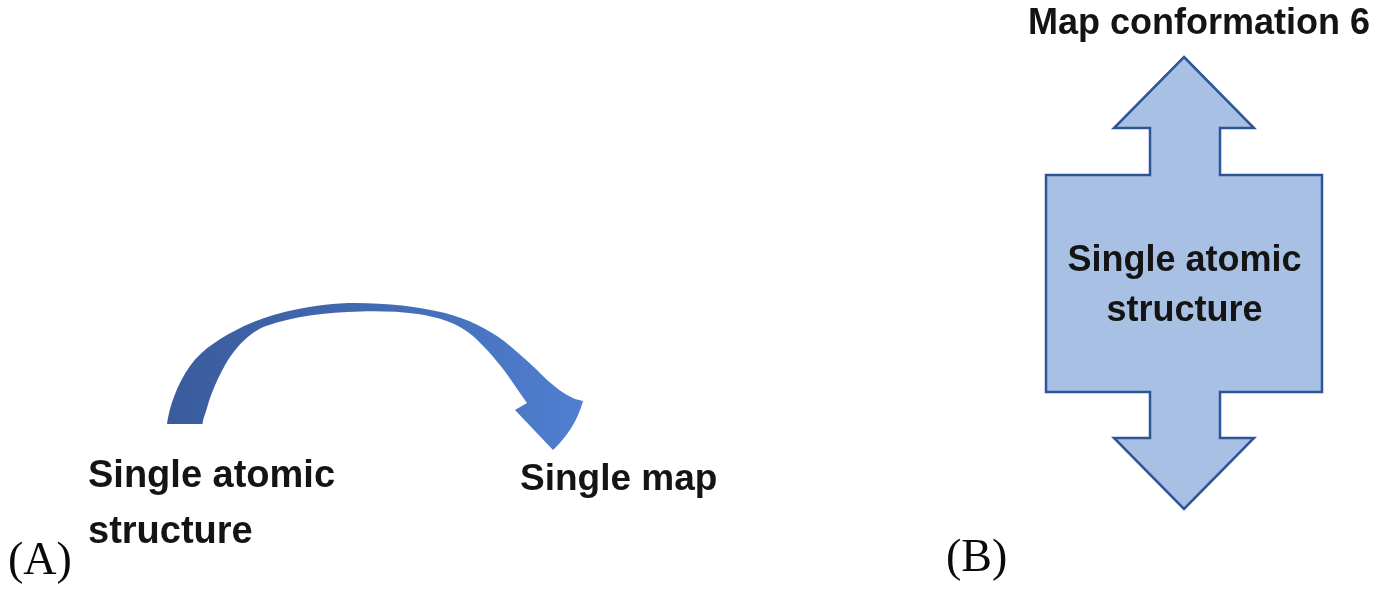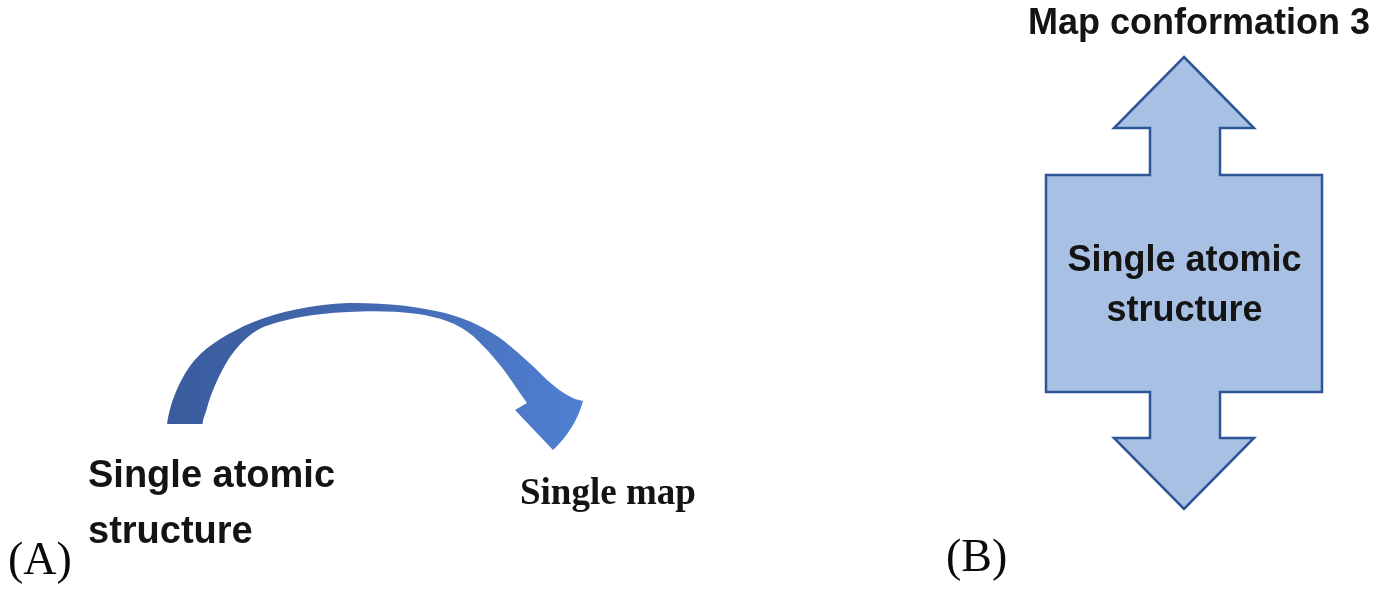--- a/index.html
+++ b/index.html
@@ -1,21 +1,21 @@
 <!DOCTYPE html>
 <html><head>
 <meta charset="utf-8">
 <style>
   html,body{margin:0;padding:0;}
   #canvas{position:relative;width:1380px;height:590px;background:#ffffff;overflow:hidden;
           font-family:"Liberation Sans",sans-serif;}
   #shapes{position:absolute;left:0;top:0;}
   .txt{position:absolute;color:#141414;font-weight:700;}
   .src-text{left:88px;top:446px;width:270px;font-size:38px;line-height:56px;}
-  .tgt-text{left:520px;top:470px;font-size:37px;line-height:44px;white-space:nowrap;font-family:Liberation Serif, serif;}
+  .tgt-text{left:520px;top:456px;font-size:37px;line-height:44px;white-space:nowrap;}
   .panel-label{font-family:"Liberation Serif",serif;font-size:46px;color:#0a0a0a;font-weight:400;}
   .label-a{left:8px;top:532px;}
   .label-b{left:946px;top:529px;}
   .map1{left:1028px;top:1px;font-size:36px;line-height:42px;white-space:nowrap;}
   .map2{left:1028px;top:531px;font-size:36px;line-height:42px;white-space:nowrap;}
   .center-text{left:1046px;top:175px;width:277px;height:217px;display:flex;align-items:center;
                justify-content:center;text-align:center;font-size:36px;line-height:50px;}
 </style>
 </head>
 <body>
@@ -50,16 +50,16 @@
          C 219 375, 211 393, 207 408
          C 205 415, 203 419, 202.5 424
          Z" fill="url(#arrowGrad)"></path>
     <polygon points="1184,57 1254,128 1220,128 1220,175 1322,175 1322,392 1220,392 1220,438 1254,438 1184,509 1114,438 1150,438 1150,392 1046,392 1046,175 1150,175 1150,128 1114,128" fill="#a8c0e4" stroke="#2e5597" stroke-width="2.5" stroke-linejoin="miter"></polygon>
   </svg>
 
   <div class="txt src-text">Single atomic structure</div>
   <div class="txt tgt-text">Single map</div>
   <div class="txt panel-label label-a">(A)</div>
 
-  <div class="txt map1">Map conformation 3</div>
+  <div class="txt map1">Map conformation 6</div>
   <div class="txt center-text">Single atomic structure</div>
   <div class="txt panel-label label-b">(B)</div>
 </div>
 
 </body></html>

